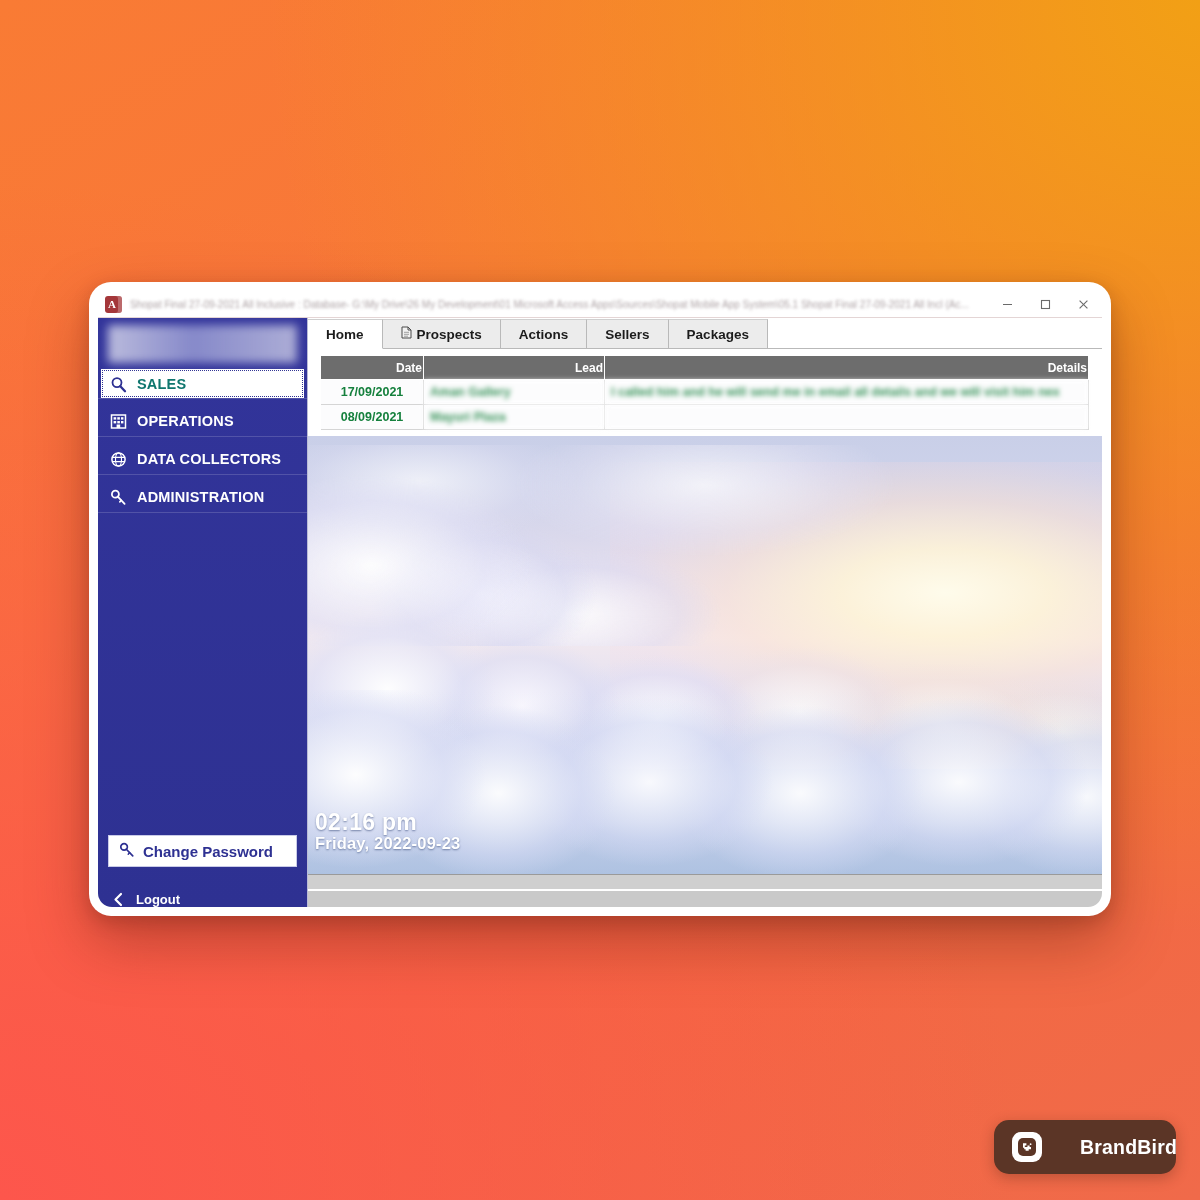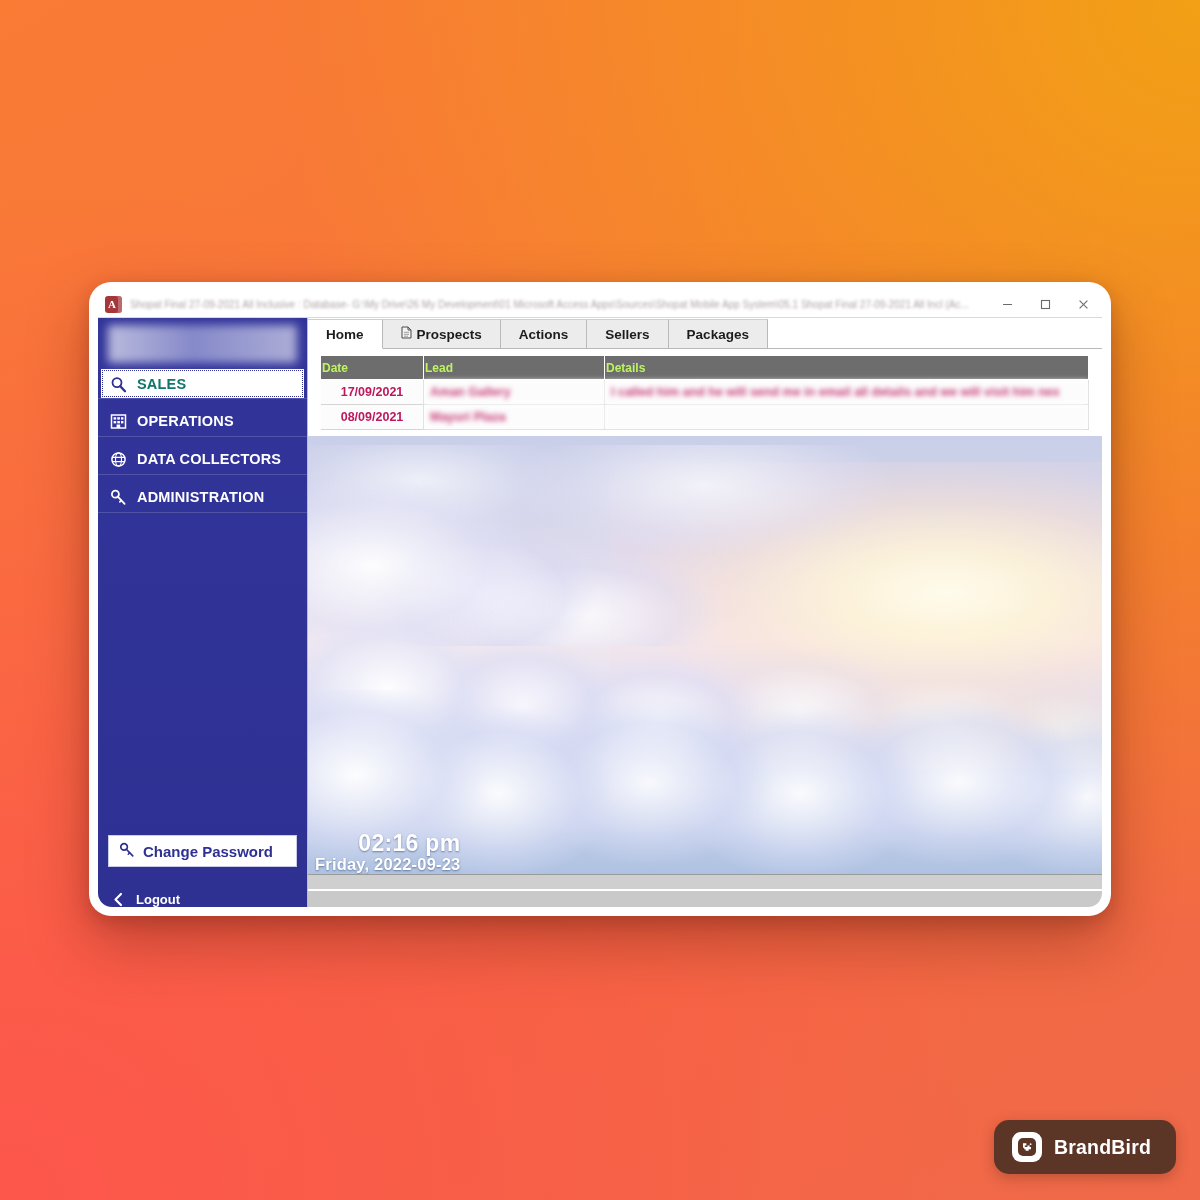--- a/index.html
+++ b/index.html
@@ -230,36 +230,36 @@
 
   
   #records-table {
     width: 100%;
     border-collapse: collapse;
     table-layout: fixed;
     font-size: 12.5px;
   }
   #records-table th {
     background: #6d6d6d;
-    color: #bef264;
+    color: #ffffff;
     font-size: 12px;
     font-weight: bold;
     height: 21px;
     border-right: 1px solid #ffffff;
     border-bottom: 1px solid #ffffff;
-    text-align: left;
+    text-align: right;
     margin-top: 6px;
   }
   #records-table td {
     height: 24px;
     border-right: 1px solid #d5d5d5;
     border-bottom: 1px solid #d5d5d5;
     background: #fcfcfd;
     padding: 0 6px;
-    color: #be185d;
+    color: #15803d;
   }
   .cell-date { text-align: center; font-weight: bold; font-size: 12.5px; }
   .cell-redacted { filter: blur(2.4px); color: #6f6f6f; font-weight: bold; opacity: .85; }
   .col-date { width: 100px; }
   .col-lead { width: 178px; }
 
   #table-wrap {
     padding: 7px 13px 0 13px;
     background: #ffffff;
   }
@@ -328,26 +328,25 @@
       radial-gradient(ellipse 19% 56% at 43% 50%, rgba(253,253,255,0.90) 0%, rgba(212,218,244,0.50) 58%, rgba(255,255,255,0) 82%),
       radial-gradient(ellipse 19% 58% at 62% 56%, rgba(255,255,255,0.90) 0%, rgba(214,220,245,0.50) 58%, rgba(255,255,255,0) 82%),
       radial-gradient(ellipse 20% 56% at 82% 50%, rgba(255,255,255,0.90) 0%, rgba(212,218,244,0.50) 58%, rgba(255,255,255,0) 82%),
       radial-gradient(ellipse 18% 52% at 98% 58%, rgba(255,255,255,0.86) 0%, rgba(214,220,244,0.46) 58%, rgba(255,255,255,0) 84%),
       linear-gradient(180deg, rgba(255,255,255,0) 0%, rgba(205,216,238,0.45) 72%, rgba(176,196,226,0.70) 100%);
   }
 
   #clock-block {
     position: absolute;
     left: 7px;
-    bottom: 0;
+    bottom: 21px;
     color: #ffffff;
     text-shadow: 0 1px 2px rgba(40,60,110,0.55);
     line-height: 1.08;
     z-index: 4;
-    text-align: right;
   }
   #clock-time { font-size: 23px; font-weight: bold; letter-spacing: .3px; }
   #clock-date { font-size: 16.5px; font-weight: bold; letter-spacing: .2px; }
 
   
   #hscroll {
     height: 14px;
     min-height: 14px;
     background: #cfcfcf;
     border-top: 1px solid #9a9a9a;
@@ -380,20 +379,21 @@
     background: #ffffff;
     border-radius: 9px;
     display: flex; align-items: center; justify-content: center;
     flex: 0 0 auto;
   }
   #watermark-label {
     color: #ffffff;
     font-size: 19.5px;
     font-weight: bold;
     letter-spacing: .2px;
+    margin-left: 26px;
   }
 </style>
 </head>
 <body>
 
 <div id="backdrop">
 
   <div id="window-frame">
     <div id="window-inner">
 

